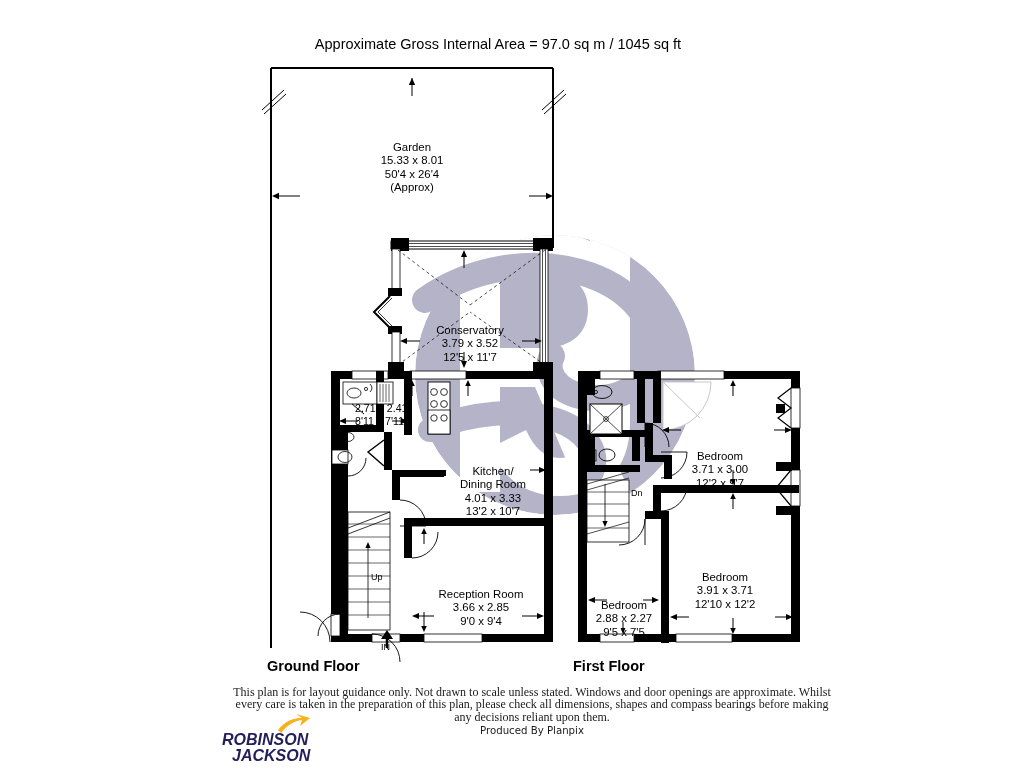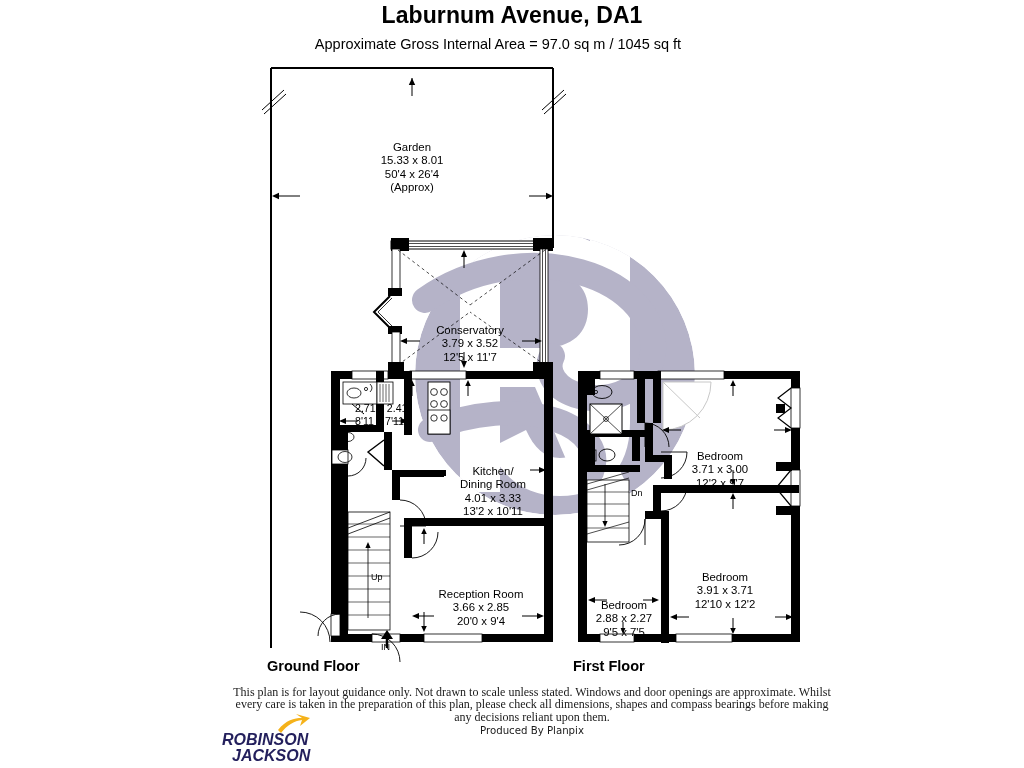--- a/index.html
+++ b/index.html
@@ -104,21 +104,20 @@
     position: absolute;
     left: 0;
     top: 0;
   }
 </style>
 </head>
 <body>
 
 <div id="page">
 
-  <div class="title">Laburnum Avenue, DA1</div>
   <div class="subtitle">Approximate Gross Internal Area = 97.0 sq m / 1045 sq ft</div>
 
   <svg id="plan-svg" width="1024" height="768" viewBox="0 0 1024 768">
 
     <g opacity="1">
       <clipPath id="wmCircle">
         <circle cx="555" cy="375" r="140"></circle>
       </clipPath>
       <g clip-path="url(#wmCircle)">
         <circle cx="555" cy="375" r="140" fill="#b5b3c8"></circle>
@@ -426,27 +425,27 @@
 
   <div class="small-label" id="lbl-utility" style="left:355px; top:402px;">
     <span style="display:block;">2.71 x 2.41</span>
     <span style="display:block;">8'11 x 7'11</span>
   </div>
 
   <div class="room-label" id="lbl-kitchen" style="left:433px; top:433px; width:120px;">
     <span class="rl-name">Kitchen/</span>
     <span class="rl-name">Dining Room</span>
     <span class="rl-m">4.01 x 3.33</span>
-    <span class="rl-f">13'2 x 10'11</span>
+    <span class="rl-f">13'2 x 10'7</span>
   </div>
 
   <div class="room-label" id="lbl-reception" style="left:421px; top:556px; width:120px;">
     <span class="rl-name">Reception Room</span>
     <span class="rl-m">3.66 x 2.85</span>
-    <span class="rl-f">20'0 x 9'4</span>
+    <span class="rl-f">9'0 x 9'4</span>
   </div>
 
   <div class="room-label" id="lbl-bed1" style="left:665px; top:418px; width:110px;">
     <span class="rl-name">Bedroom</span>
     <span class="rl-m">3.71 x 3.00</span>
     <span class="rl-f">12'2 x 9'7</span>
   </div>
 
   <div class="room-label" id="lbl-bed2" style="left:670px; top:539px; width:110px;">
     <span class="rl-name">Bedroom</span>

